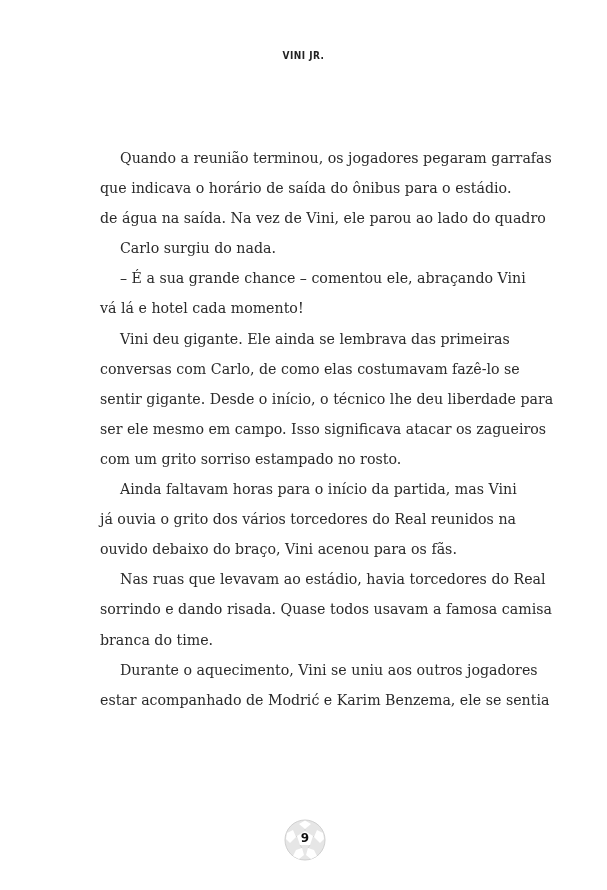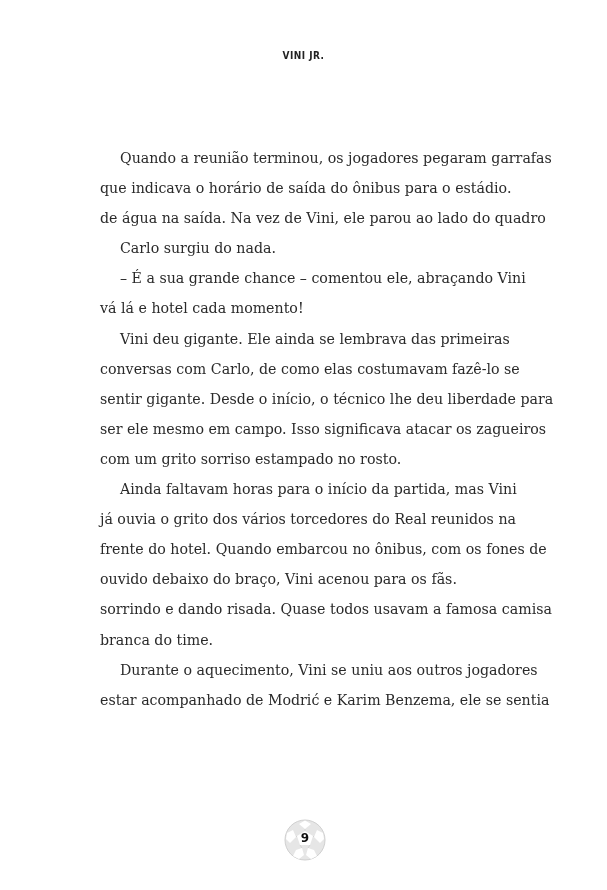--- a/index.html
+++ b/index.html
@@ -32,23 +32,23 @@
   <span class="line">vá lá e hotel cada momento!</span>
 
   <span class="line indent">Vini deu gigante. Ele ainda se lembrava das primeiras</span>
   <span class="line">conversas com Carlo, de como elas costumavam fazê-lo se</span>
   <span class="line">sentir gigante. Desde o início, o técnico lhe deu liberdade para</span>
   <span class="line">ser ele mesmo em campo. Isso significava atacar os zagueiros</span>
   <span class="line">com um grito sorriso estampado no rosto.</span>
 
   <span class="line indent">Ainda faltavam horas para o início da partida, mas Vini</span>
   <span class="line">já ouvia o grito dos vários torcedores do Real reunidos na</span>
-  <span class="line">frente do hotel. Quando embarcou no ônibus, com os fones de</span>
   <span class="line">ouvido debaixo do braço, Vini acenou para os fãs.</span>
 
+  <span class="line indent">Nas ruas que levavam ao estádio, havia torcedores do Real</span>
   <span class="line">sorrindo e dando risada. Quase todos usavam a famosa camisa</span>
   <span class="line">branca do time.</span>
 
   <span class="line indent">Durante o aquecimento, Vini se uniu aos outros jogadores</span>
   <span class="line">estar acompanhado de Modrić e Karim Benzema, ele se sentia</span>
 </div>
 
 <div class="footer">
   <svg width="42" height="42" viewBox="0 0 42 42">
     <circle cx="21" cy="21" r="20" fill="#e6e6e6" stroke="#d0d0d0" stroke-width="1"></circle>

